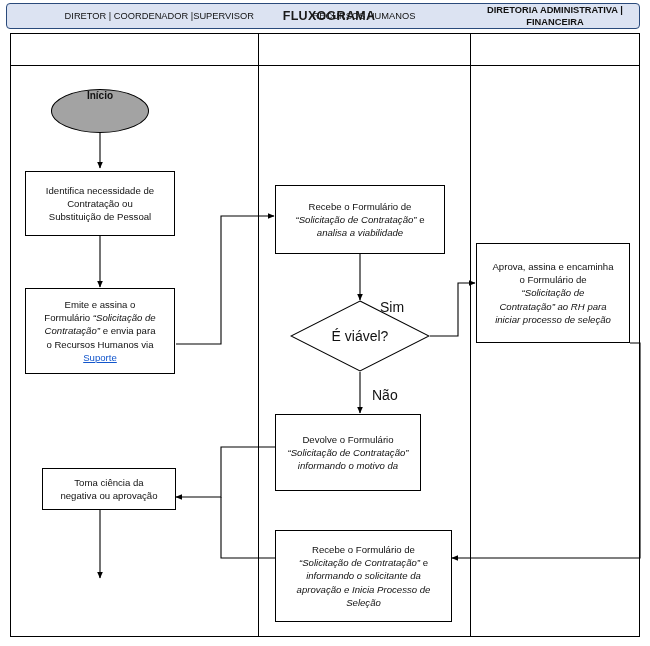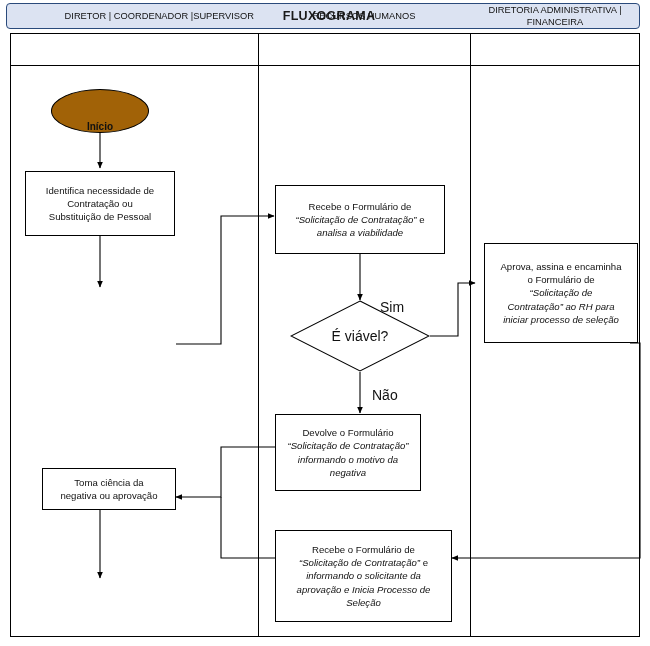--- a/index.html
+++ b/index.html
@@ -100,23 +100,23 @@
   .node i { font-style: italic; }
   .link {
     color: #1155cc;
     text-decoration: underline;
   }
   .terminator {
     position: absolute;
     box-sizing: border-box;
     border: 1px solid #000;
     border-radius: 50%;
-    background: #a16207;
-    display: flex;
-    align-items: flex-end;
+    background: #a3a3a3;
+    display: flex;
+    align-items: flex-start;
     justify-content: center;
     font-size: 10px;
     font-weight: bold;
     color: #111;
   }
   .diamond-wrap {
     position: absolute;
   }
   .diamond-label {
     position: absolute;
@@ -150,21 +150,21 @@
 
   <div class="lane-frame"></div>
   <div class="lane-header-row"></div>
 
   <div class="lane-head" style="left:10px; width:248px;justify-content:flex-end;">
     <span>DIRETOR | COORDENADOR |SUPERVISOR</span>
   </div>
   <div class="lane-head" style="left:258px; width:212px;">
     <span>RECURSOS HUMANOS</span>
   </div>
-  <div class="lane-head" style="left:470px; width:170px;">
+  <div class="lane-head" style="left:470px; width:170px;font-weight:bold;">
     <span>DIRETORIA ADMINISTRATIVA | FINANCEIRA</span>
   </div>
 
   <div class="vdiv" style="left:258px; top:33px; height:604px;"></div>
   <div class="vdiv" style="left:470px; top:33px; height:604px;"></div>
 
   <svg class="wires" viewBox="0 0 650 646" xmlns="http://www.w3.org/2000/svg">
     <defs>
       <marker id="ah" markerWidth="8" markerHeight="8" refX="6.4" refY="3" orient="auto" markerUnits="userSpaceOnUse">
         <path d="M0,0 L7,3 L0,6 z" fill="#000"></path>
@@ -199,54 +199,66 @@
   </div>
 
   <div class="node" style="left:25px; top:171px; width:150px; height:65px;">
     <div class="inner">
       <div>Identifica necessidade de</div>
       <div>Contratação ou</div>
       <div>Substituição de Pessoal</div>
     </div>
   </div>
 
+  <div class="node" style="left:25px; top:288px; width:150px; height:86px;">
+    <div class="inner">
+      <div>Emite e assina o</div>
+      <div>
+        <span>Formulário </span><i>“Solicitação de</i>
+      </div>
+      <div>
+        <i>Contratação”</i><span> e envia para</span>
+      </div>
+      <div>o Recursos Humanos via</div>
+      <div><a class="link" href="#">Suporte</a></div>
+    </div>
+  </div>
 
   <div class="node" style="left:275px; top:185px; width:170px; height:69px;">
     <div class="inner">
       <div>Recebe o Formulário de</div>
       <div>
         <i>“Solicitação de Contratação”</i><span> e</span>
       </div>
       <div><i>analisa a viabilidade</i></div>
     </div>
   </div>
 
   <div class="diamond-wrap" style="left:290px; top:300px; width:140px; height:72px;">
     <svg width="140" height="72" viewBox="0 0 140 72" xmlns="http://www.w3.org/2000/svg">
       <polygon points="70,1 139,36 70,71 1,36" fill="#fff" stroke="#000" stroke-width="1.1"></polygon>
     </svg>
     <div class="diamond-label" style="top:28px;">É viável?</div>
   </div>
 
-  <div class="node" style="left:476px; top:243px; width:154px; height:100px;margin-left:8px;">
+  <div class="node" style="left:476px; top:243px; width:154px; height:100px;">
     <div class="inner">
       <div>Aprova, assina e encaminha</div>
       <div>o Formulário de</div>
       <div><i>“Solicitação de</i></div>
       <div><i>Contratação” ao RH para</i></div>
       <div><i>iniciar processo de seleção</i></div>
     </div>
   </div>
 
   <div class="node" style="left:275px; top:414px; width:146px; height:77px;">
     <div class="inner">
       <div>Devolve o Formulário</div>
       <div><i>“Solicitação de Contratação”</i></div>
       <div><i>informando o motivo da</i></div>
-      <div><i>negativa</i></div>
     </div>
   </div>
 
   <div class="node" style="left:275px; top:530px; width:177px; height:92px;">
     <div class="inner">
       <div>Recebe o Formulário de</div>
       <div>
         <i>“Solicitação de Contratação”</i><span> e</span>
       </div>
       <div><i>informando o solicitante da</i></div>

